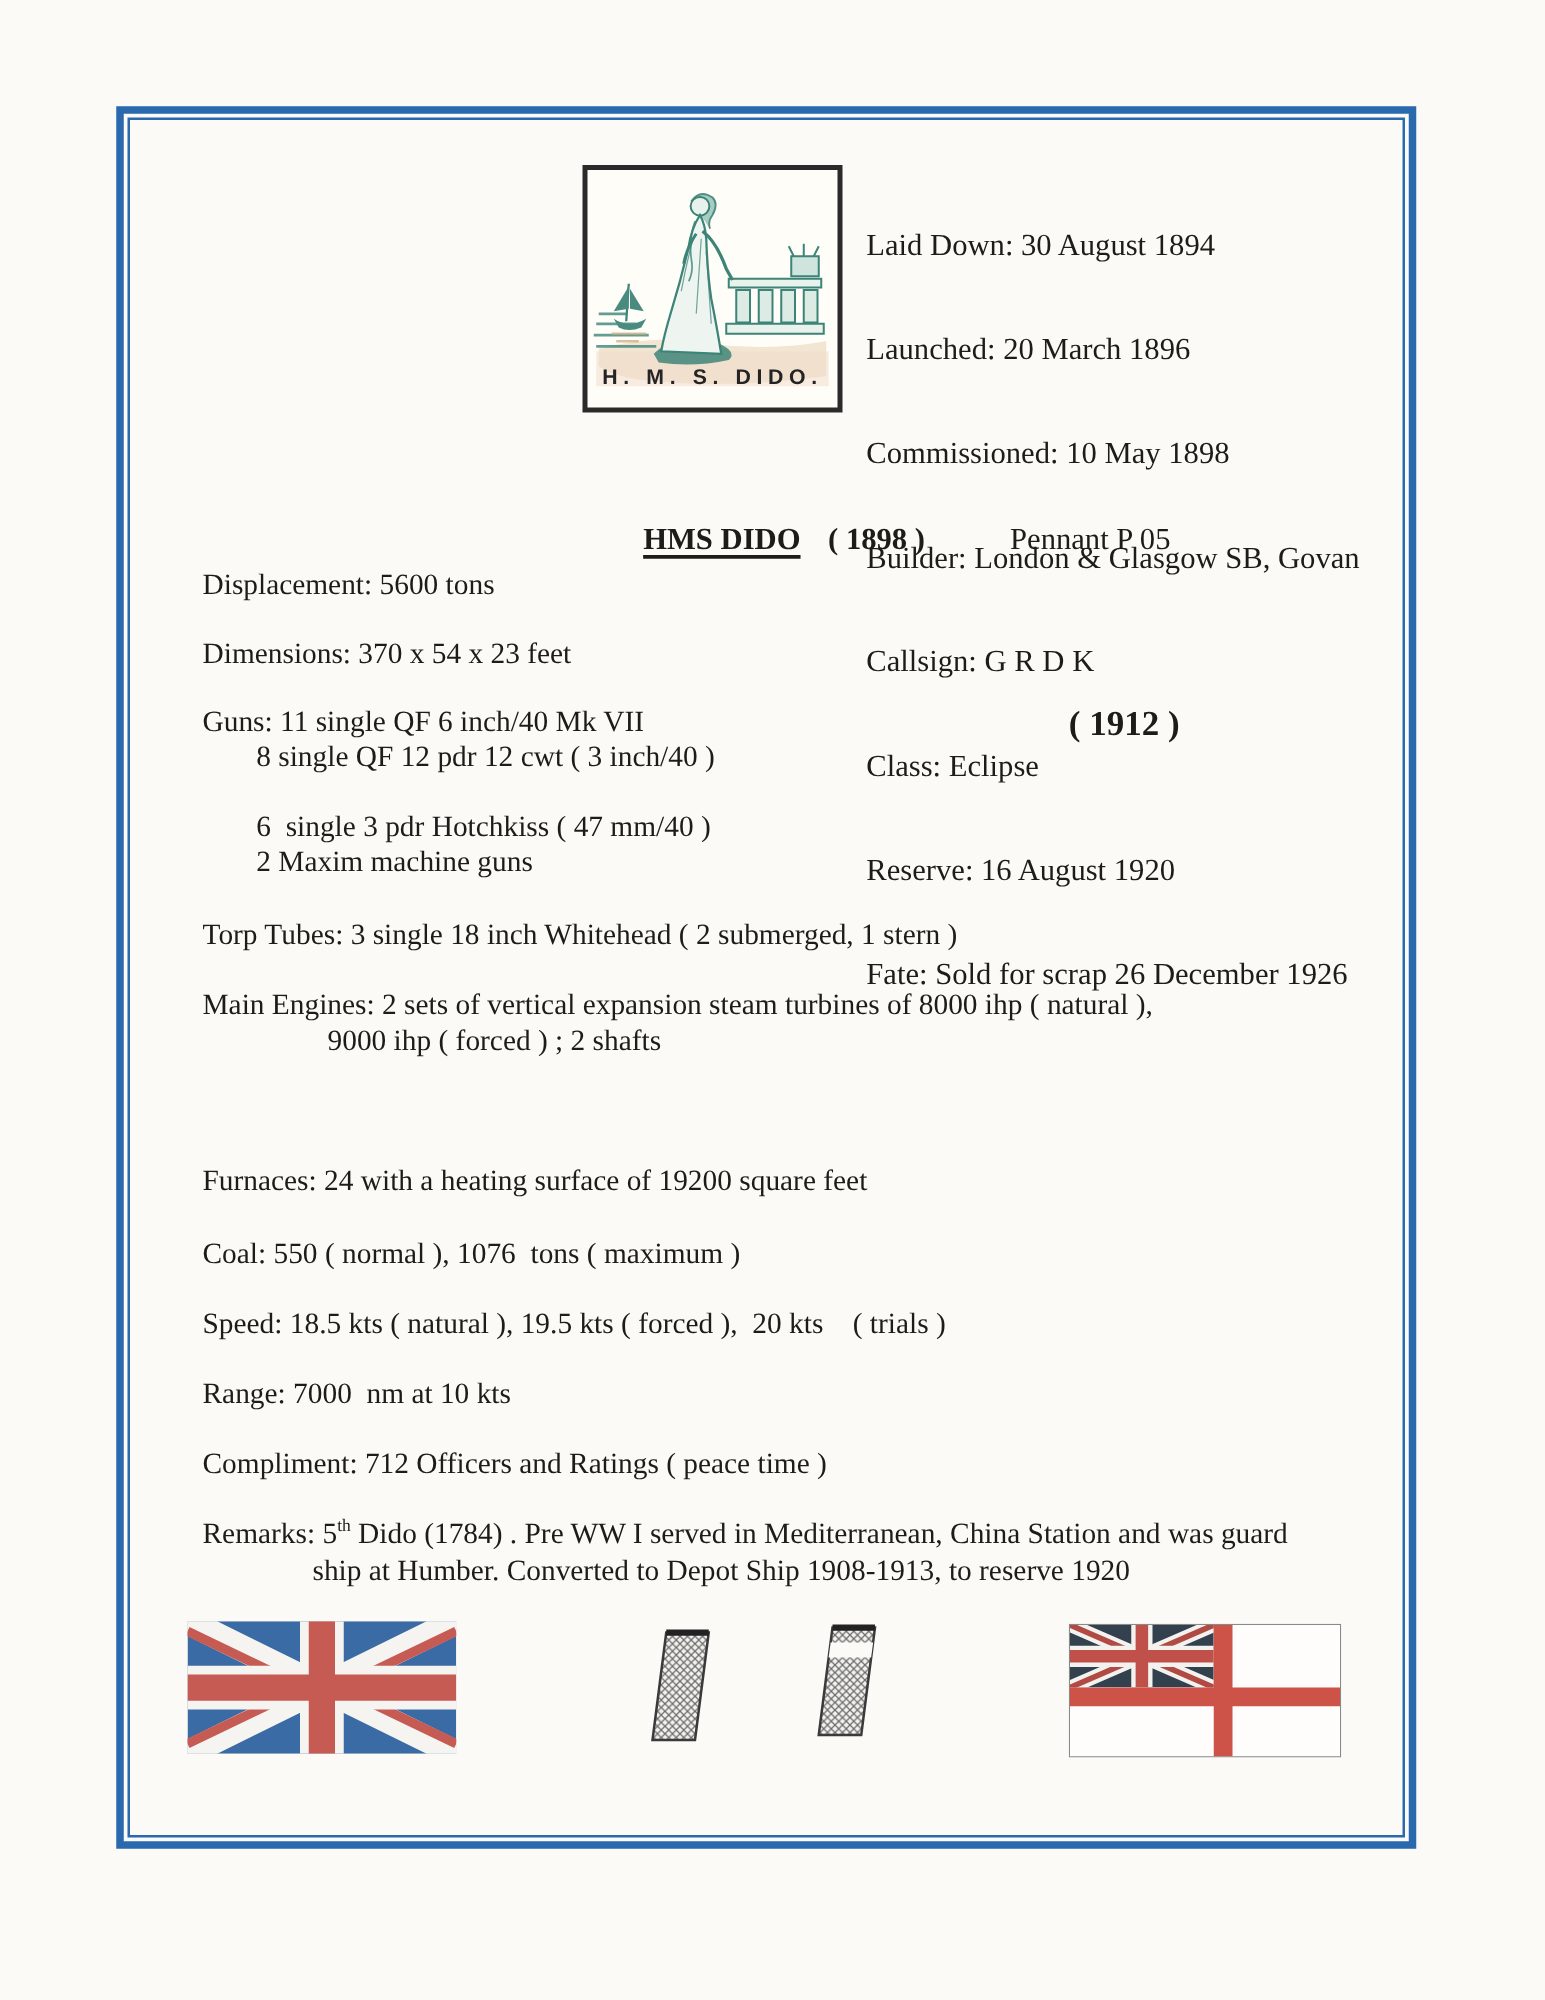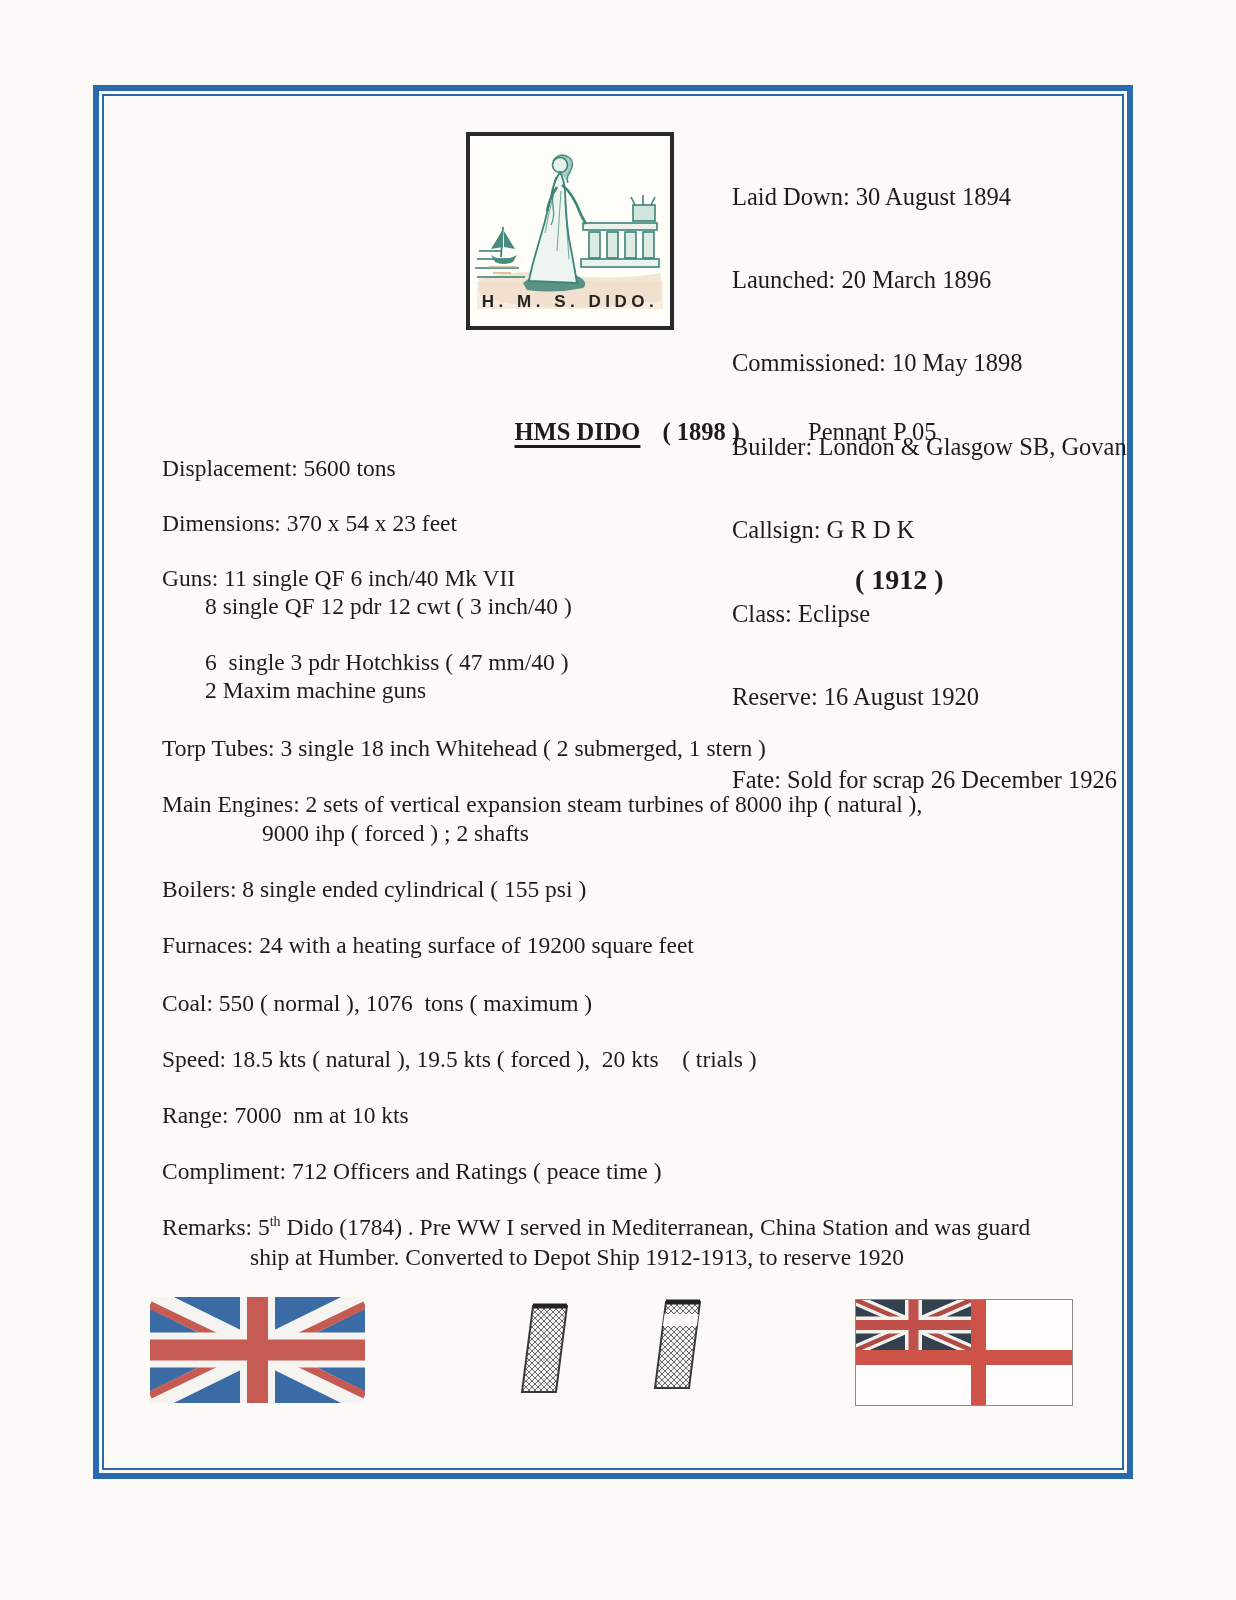--- a/index.html
+++ b/index.html
@@ -16,21 +16,21 @@
     position:relative;
     overflow:hidden;
   }
   .frame{position:absolute;left:93px;top:85px;width:1040px;height:1394px;}
   .border-outer{position:absolute;inset:0;border:6px solid var(--blue);}
   .border-inner{position:absolute;inset:9px;border:2px solid var(--blue);}
 
   .crest{position:absolute;left:372px;top:46px;width:210px;height:200px;}
   .crest svg{width:100%;height:100%;display:block;}
 
-  .info{position:absolute;left:600px;top:42px;font-size:24.5px;line-height:27.8px;white-space:pre;margin-left:39px;}
+  .info{position:absolute;left:600px;top:42px;font-size:24.5px;line-height:27.8px;white-space:pre;}
 
   .title-row{position:absolute;left:397px;top:305px;font-size:24.5px;white-space:pre;}
   .ship-name{font-weight:bold;text-decoration:underline;text-decoration-thickness:2.5px;text-underline-offset:5px;}
   .title-year{font-weight:bold;margin-left:22px;}
   .title-pennant{margin-left:68px;}
 
   .row{position:absolute;left:49px;font-size:23.5px;line-height:29px;white-space:pre;}
   .lbl{font-weight:normal;margin-left:20px;}
   .sup{font-size:14px;vertical-align:super;line-height:0;}
   .note{position:absolute;left:762px;top:479px;font-size:28px;font-weight:bold;white-space:pre;}
@@ -115,34 +115,33 @@
   <div class="note">( 1912 )</div>
   <div class="row" style="top:507px;left:112px">8 single QF 12 pdr 12 cwt ( 3 inch/40 )</div>
   <div class="row" style="top:563px;left:112px">6  single 3 pdr Hotchkiss ( 47 mm/40 )</div>
   <div class="row" style="top:591px;left:112px">2 Maxim machine guns</div>
 
   <div class="row" style="top:649px"><span class="lbl">Torp Tubes</span><span>: 3 single 18 inch Whitehead ( 2 submerged, 1 stern )</span></div>
 
   <div class="row" style="top:705px"><span class="lbl">Main Engines</span><span>: 2 sets of vertical expansion steam turbines of 8000 ihp ( natural ),</span></div>
   <div class="row" style="top:734px;left:169px">9000 ihp ( forced ) ; 2 shafts</div>
 
-  <div class="row" style="top:790px"><span class="lbl">Boilers:</span><span> 8 single ended cylindrical ( 155 psi )</span></div>
 
   <div class="row" style="top:846px"><span class="lbl">Furnaces</span><span>: 24 with a heating surface of 19200 square feet</span></div>
 
   <div class="row" style="top:904px"><span class="lbl">Coal:</span><span> 550 ( normal ), 1076  tons ( maximum )</span></div>
 
   <div class="row" style="top:960px"><span class="lbl">Speed</span><span>: 18.5 kts ( natural ), 19.5 kts ( forced ),  20 kts    ( trials )</span></div>
 
   <div class="row" style="top:1016px"><span class="lbl">Range</span><span>: 7000  nm at 10 kts</span></div>
 
   <div class="row" style="top:1072px"><span class="lbl">Compliment</span><span>: 712 Officers and Ratings ( peace time )</span></div>
 
   <div class="row" style="top:1128px"><span class="lbl">Remarks</span><span>: 5</span><sup class="sup">th</sup><span> Dido (1784) . Pre WW I served in Mediterranean, China Station and was guard</span></div>
-  <div class="row" style="top:1158px;left:157px">ship at Humber. Converted to Depot Ship 1912-1913, to reserve 1920</div>
+  <div class="row" style="top:1158px;left:157px">ship at Humber. Converted to Depot Ship 1908-1913, to reserve 1920</div>
 
   <div class="flags">
 
     <svg class="uj" viewBox="0 0 215 106">
       <defs>
           <clipPath id="ujclip">
             <rect x="0" y="0" width="215" height="106"></rect>
           </clipPath>
         </defs>
       <g clip-path="url(#ujclip)">

